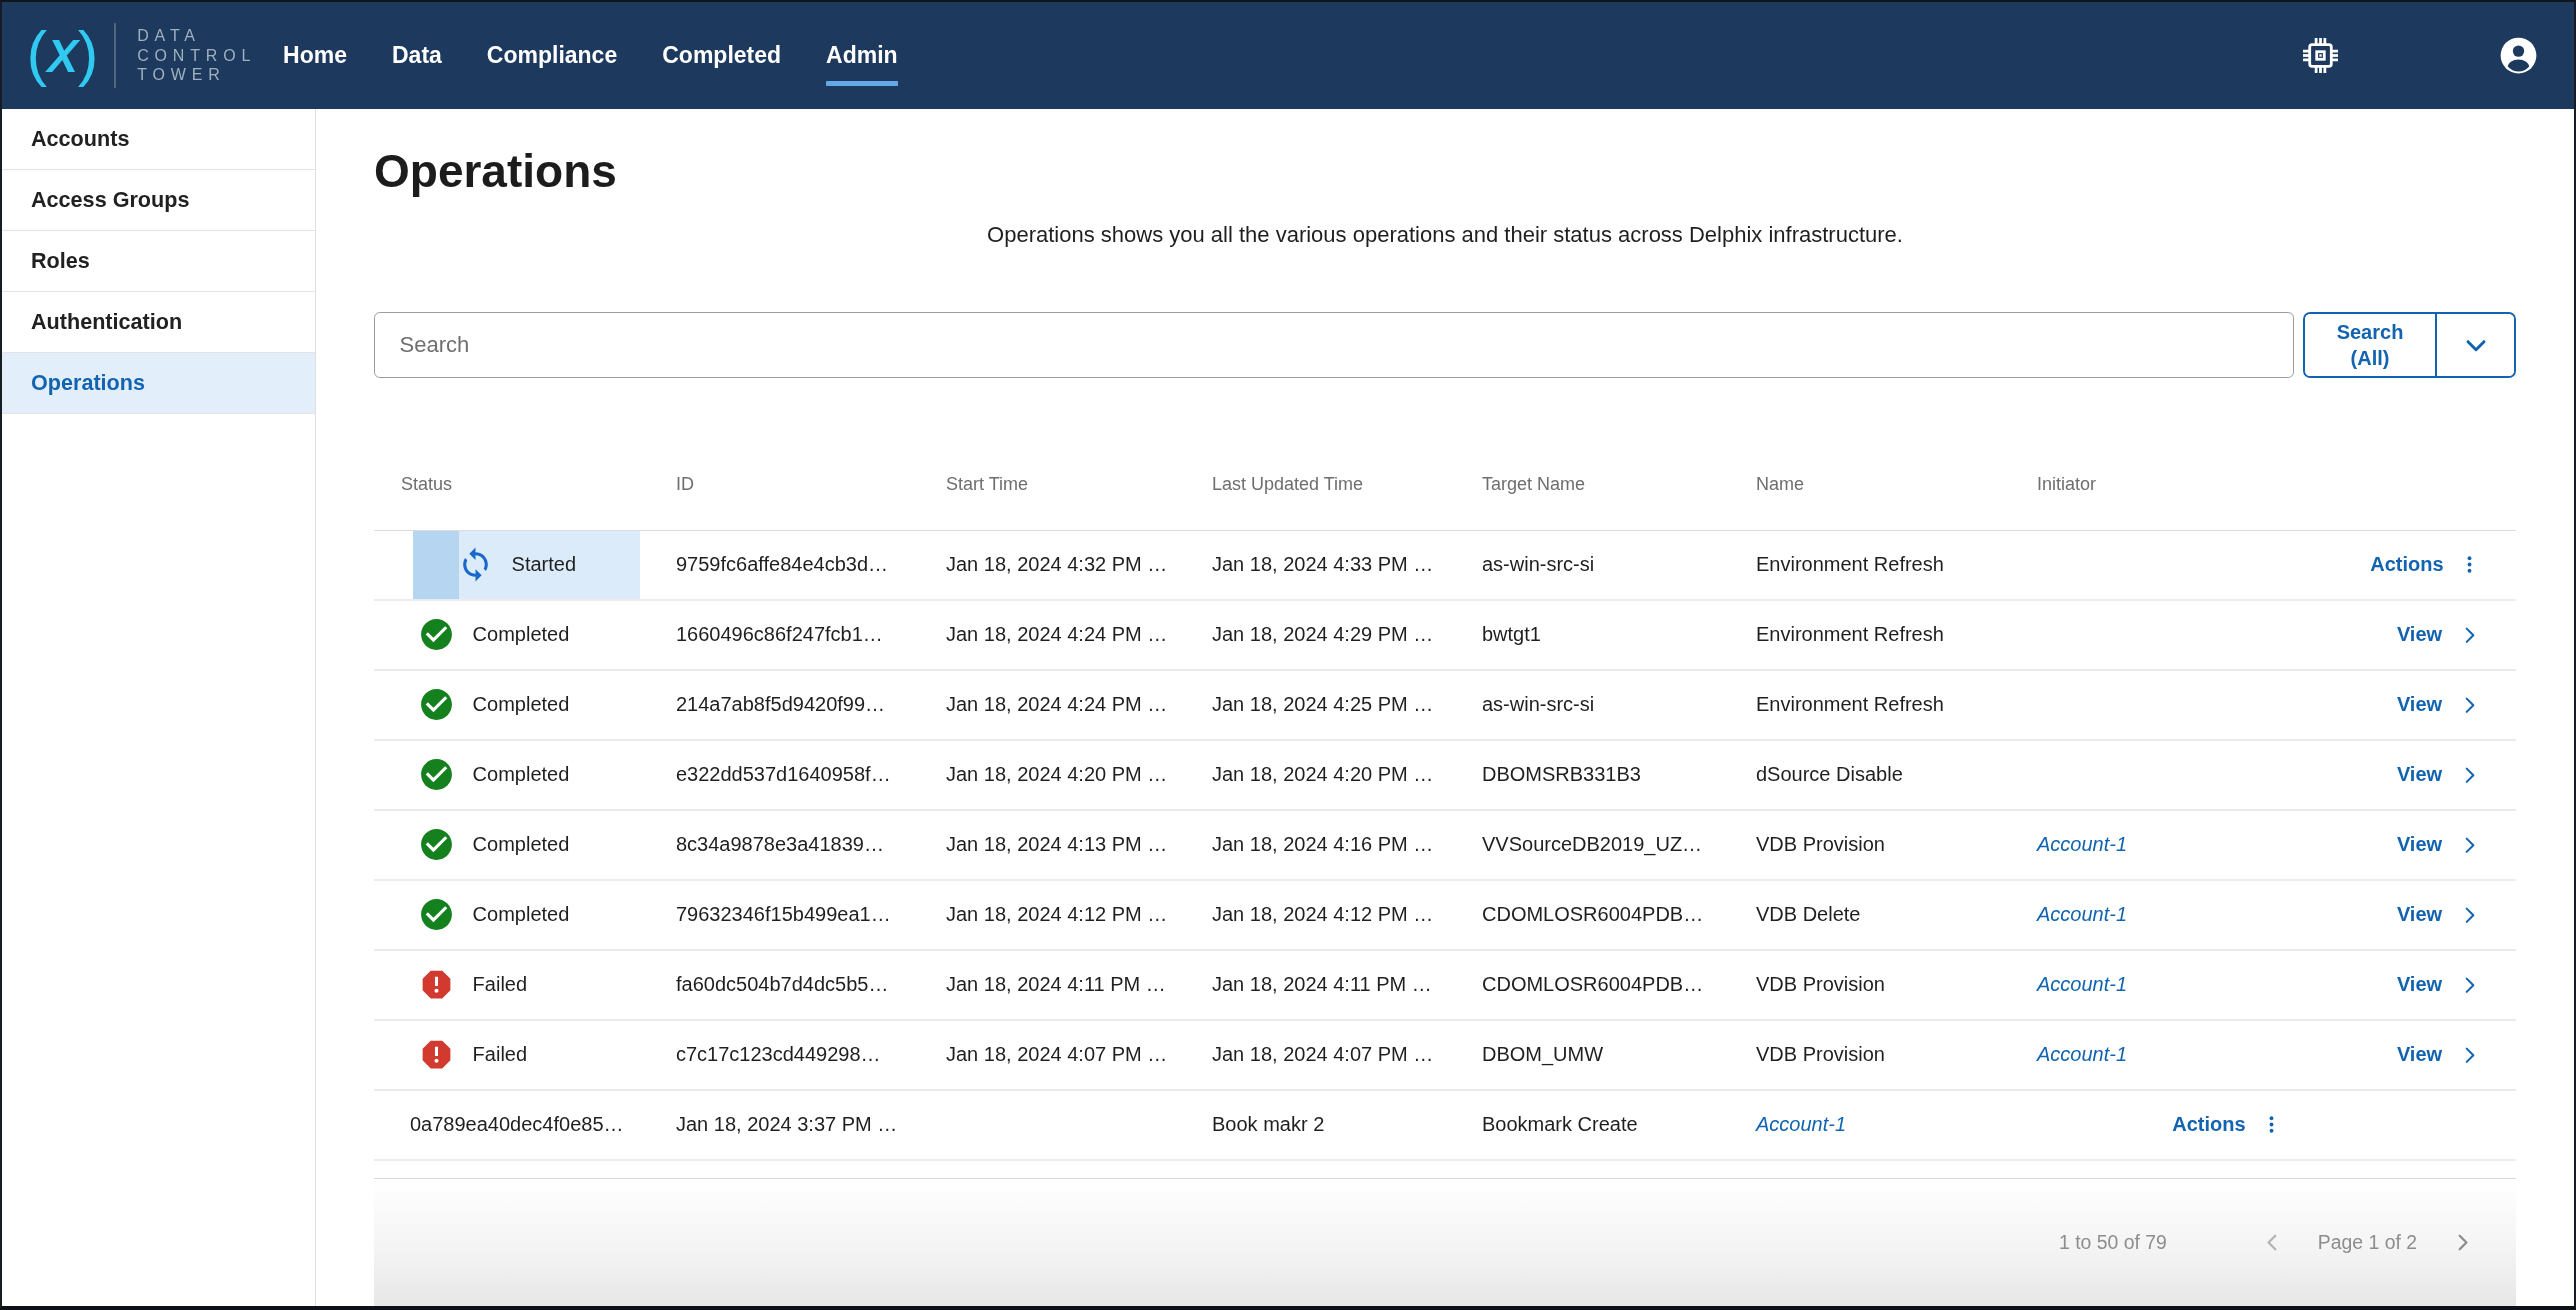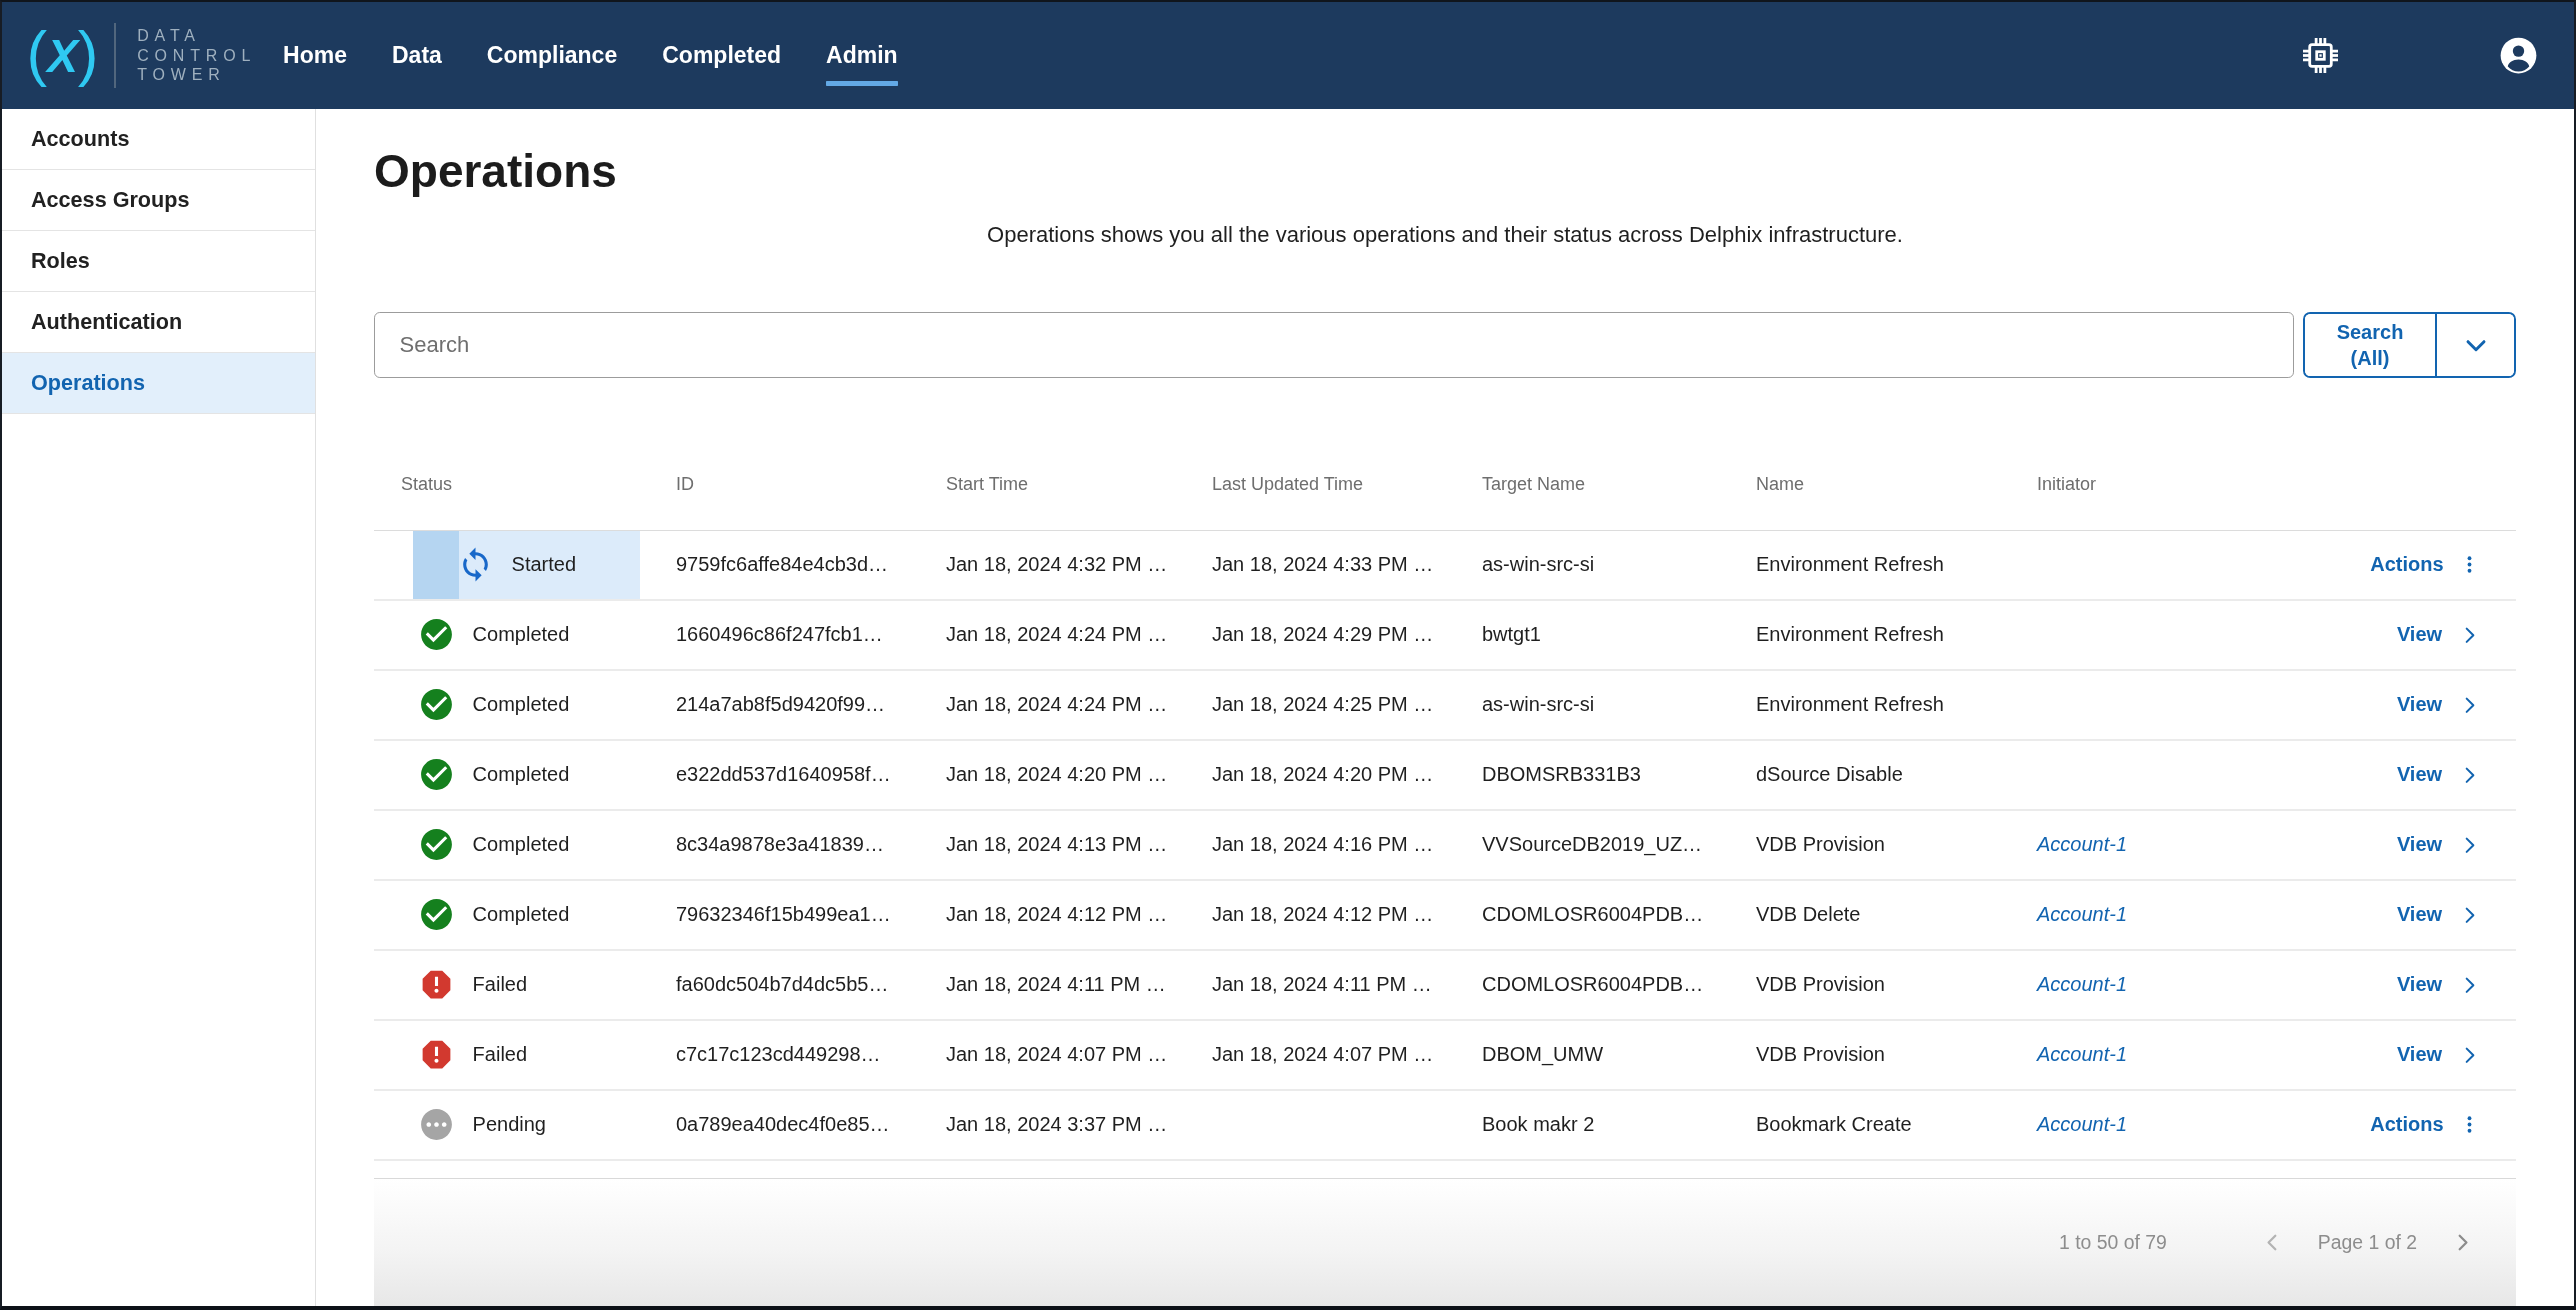--- a/index.html
+++ b/index.html
@@ -390,30 +390,20 @@
       <a class="action-link">
         <span>View</span>
 
         <svg class="chevref" width="24.5" height="24.5" viewBox="0 0 24 24" fill="none" stroke="#1264b0" stroke-width="2" stroke-linecap="round" stroke-linejoin="round">
                     <polyline points="9.5,5.5 16,12 9.5,18.5"></polyline>
                   </svg>
       </a>
     </div>
   </div>
             <div class="tgrid trow st-pending act-actions">
-    <div class="cell c-status">
-      <span class="pad"></span>
-
-      <span class="sicon icon-pending">
-        <svg viewBox="0 0 24 24">
-                    <path fill="#a5a5a5" d="M12 2C6.48 2 2 6.48 2 12s4.48 10 10 10 10-4.48 10-10S17.52 2 12 2zM7 13.5c-.83 0-1.5-.67-1.5-1.5s.67-1.5 1.5-1.5 1.5.67 1.5 1.5-.67 1.5-1.5 1.5zm5 0c-.83 0-1.5-.67-1.5-1.5s.67-1.5 1.5-1.5 1.5.67 1.5 1.5-.67 1.5-1.5 1.5zm5 0c-.83 0-1.5-.67-1.5-1.5s.67-1.5 1.5-1.5 1.5.67 1.5 1.5-.67 1.5-1.5 1.5z"></path>
-                  </svg>
-      </span>
-      <span class="status-label">Pending</span>
-    </div>
     <div class="cell">0a789ea40dec4f0e85…</div>
     <div class="cell">Jan 18, 2024 3:37 PM …</div>
     <div class="cell"></div>
     <div class="cell">Book makr 2</div>
     <div class="cell">Bookmark Create</div>
     <div class="cell"><a class="init-link">Account-1</a></div>
     <div class="cell c-action">
       <a class="action-link">
         <span>Actions</span>
         <svg class="kebab-icon" width="23" height="23" viewBox="0 0 24 24">

